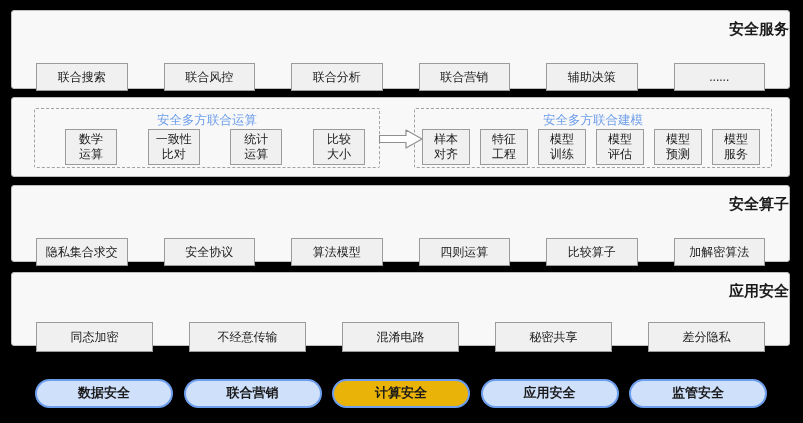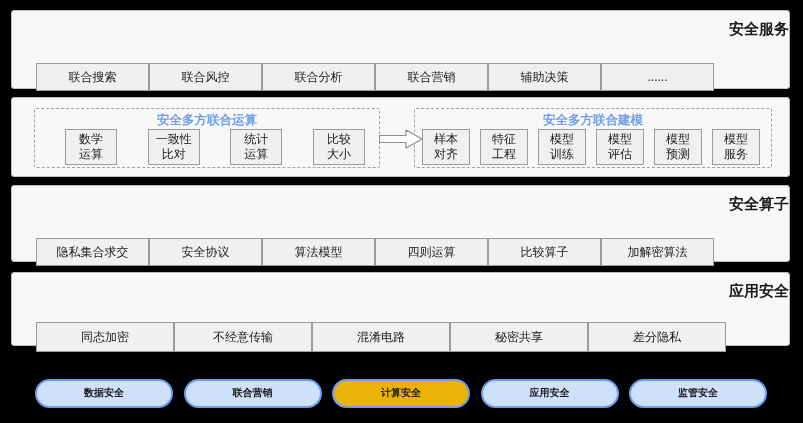--- a/index.html
+++ b/index.html
@@ -27,23 +27,24 @@
 
   .panel-title {
     text-align: right;
     font-weight: 700;
     font-size: 15px;
     line-height: 18px;
     margin-top: 9px;
   }
   .row {
     display: flex;
-    justify-content: flex-start;
+    justify-content: center;
     padding: 12px 24px;
     margin-top: 13px;
+    gap: 36px;
   }
   .box {
     background: #f0f0f0;
     border: 1px solid #9b9b9b;
     box-sizing: border-box;
     display: flex;
     align-items: center;
     justify-content: center;
     font-size: 12px;
     text-align: center;
@@ -62,21 +63,21 @@
     height: 60px;
     border: 1px dashed #a3a3a3;
     border-radius: 2px;
     box-sizing: border-box;
     background: #f8f8f8;
   }
   .group-compute  { left: 22px;  width: 346px; }
   .group-modeling { left: 402px; width: 358px; }
   .group-title {
     text-align: center;
-    font-weight: 700;
+    font-weight: 400;
     font-size: 12.5px;
     line-height: 14px;
     margin-top: 4px;
   }
   .group-row {
     display: flex;
     justify-content: space-between;
     margin-top: 2px;
   }
   .group-compute  .group-row { padding: 0 14px 0 30px; }
@@ -98,21 +99,21 @@
     align-items: center;
   }
   .pill {
     width: 138px; height: 29px;
     box-sizing: border-box;
     border: 2px solid #6d9eeb;
     border-radius: 15px;
     display: flex;
     align-items: center;
     justify-content: center;
-    font-size: 10px;
+    font-size: 13px;
     font-weight: 700;
     margin-top: 24px;
   }
 </style>
 </head>
 <body>
 
 <section class="panel panel-services">
   <div class="panel-title">安全服务</div>
   <div class="row">

